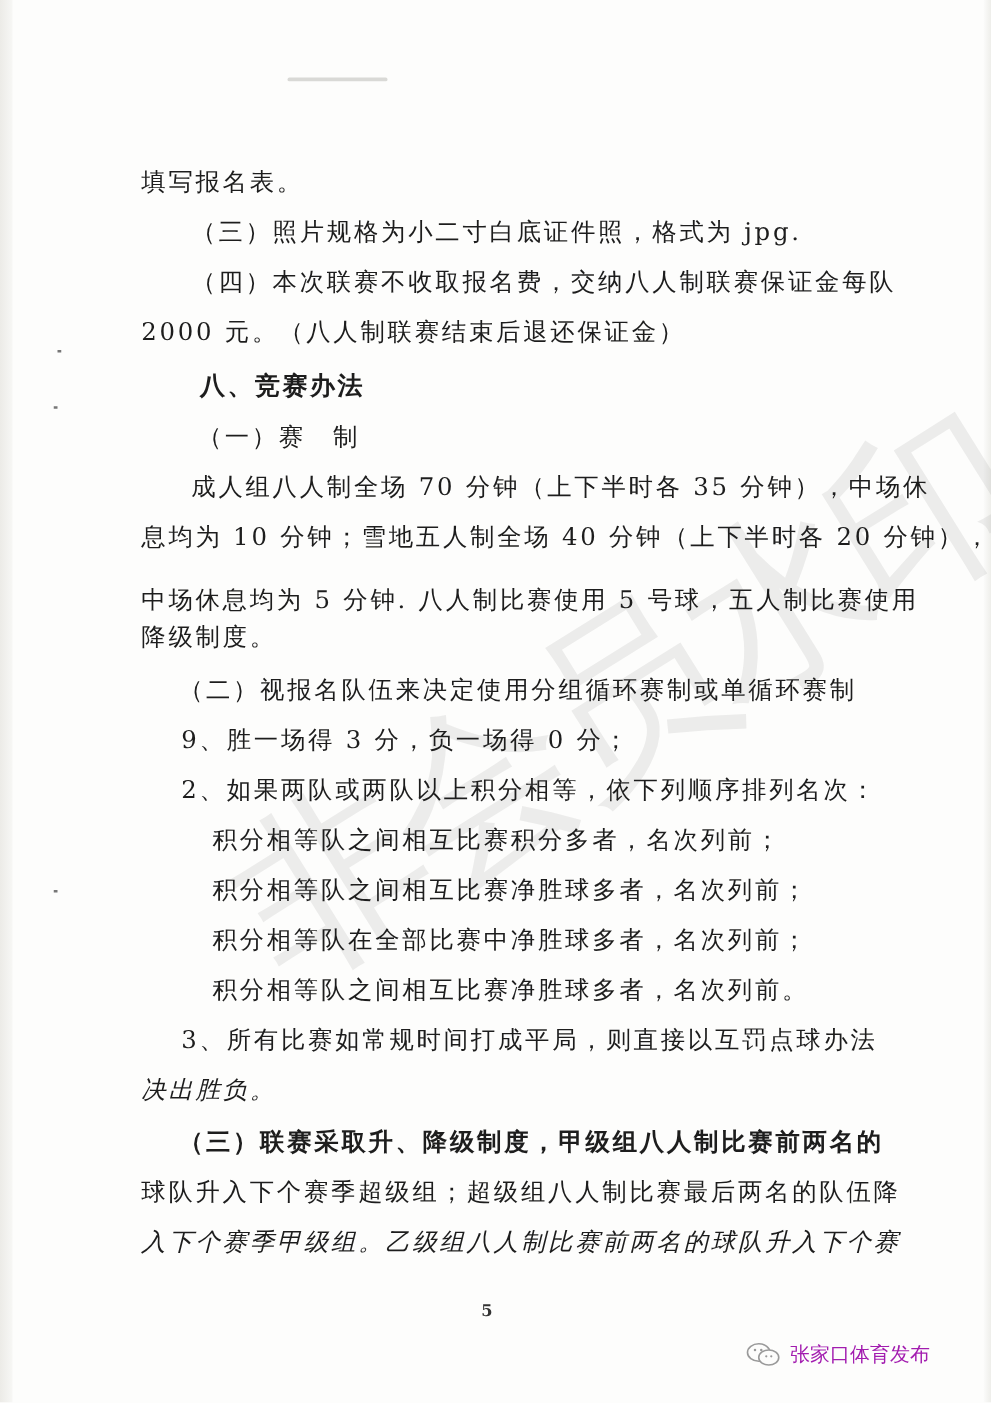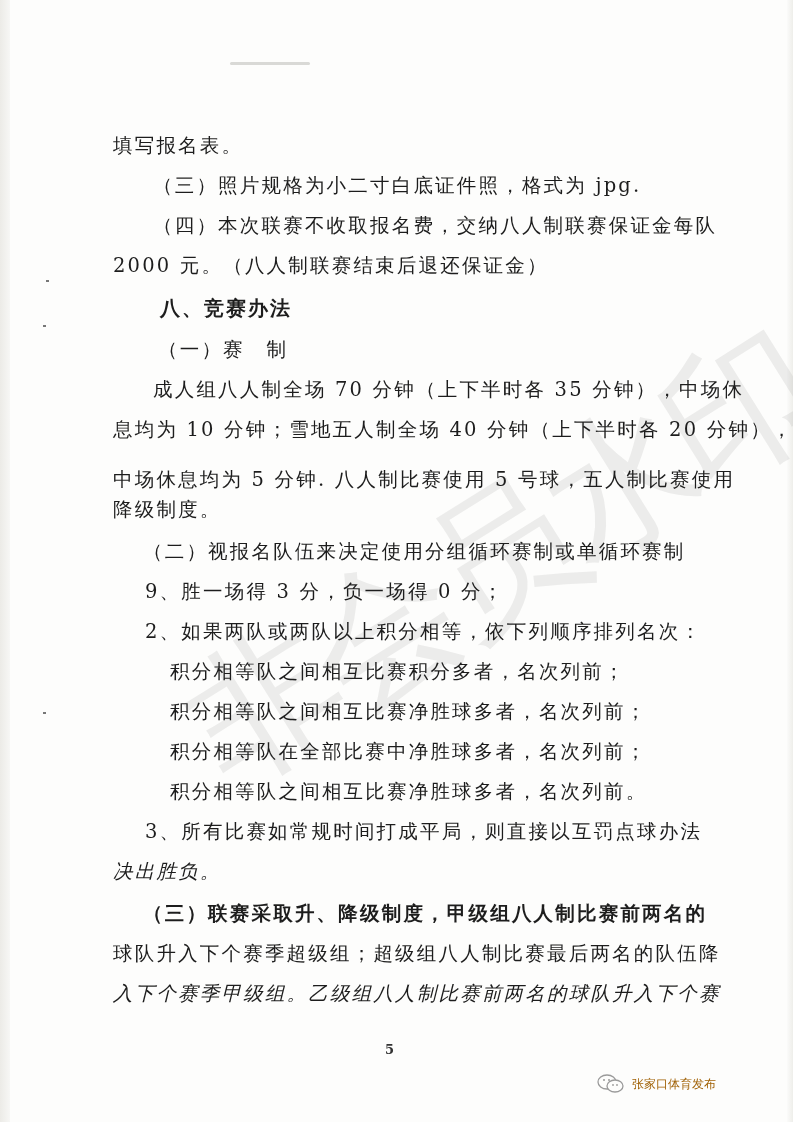--- a/index.html
+++ b/index.html
@@ -37,22 +37,22 @@
       color: #333;
     }
     .watermark {
       position: absolute; left: 150px; top: 460px; font-size: 150px;
       color: rgba(150,150,150,0.16); transform: rotate(-32deg);
       font-family: "DejaVu Sans", "Liberation Sans", sans-serif; white-space: nowrap;
       letter-spacing: -10px; pointer-events: none;
     }
     .brand {
       position: absolute; left: 596px; top: 1072px; display: flex; align-items: center;
-      gap: 6px; color: #a16207; font-family: "DejaVu Sans", "Liberation Sans", sans-serif;
-      font-size: 12px;
+      gap: 6px; color: #a21caf; font-family: "DejaVu Sans", "Liberation Sans", sans-serif;
+      font-size: 16px;
     }
     .brand svg { display: block; }
   </style>
 </head>
 <body>
 
 <div class="scan-edge-left"></div>
 <div class="scan-edge-right"></div>
 <div class="header-smudge"></div>
 <div class="left-mark" style="left:46px;top:280px;"></div>

